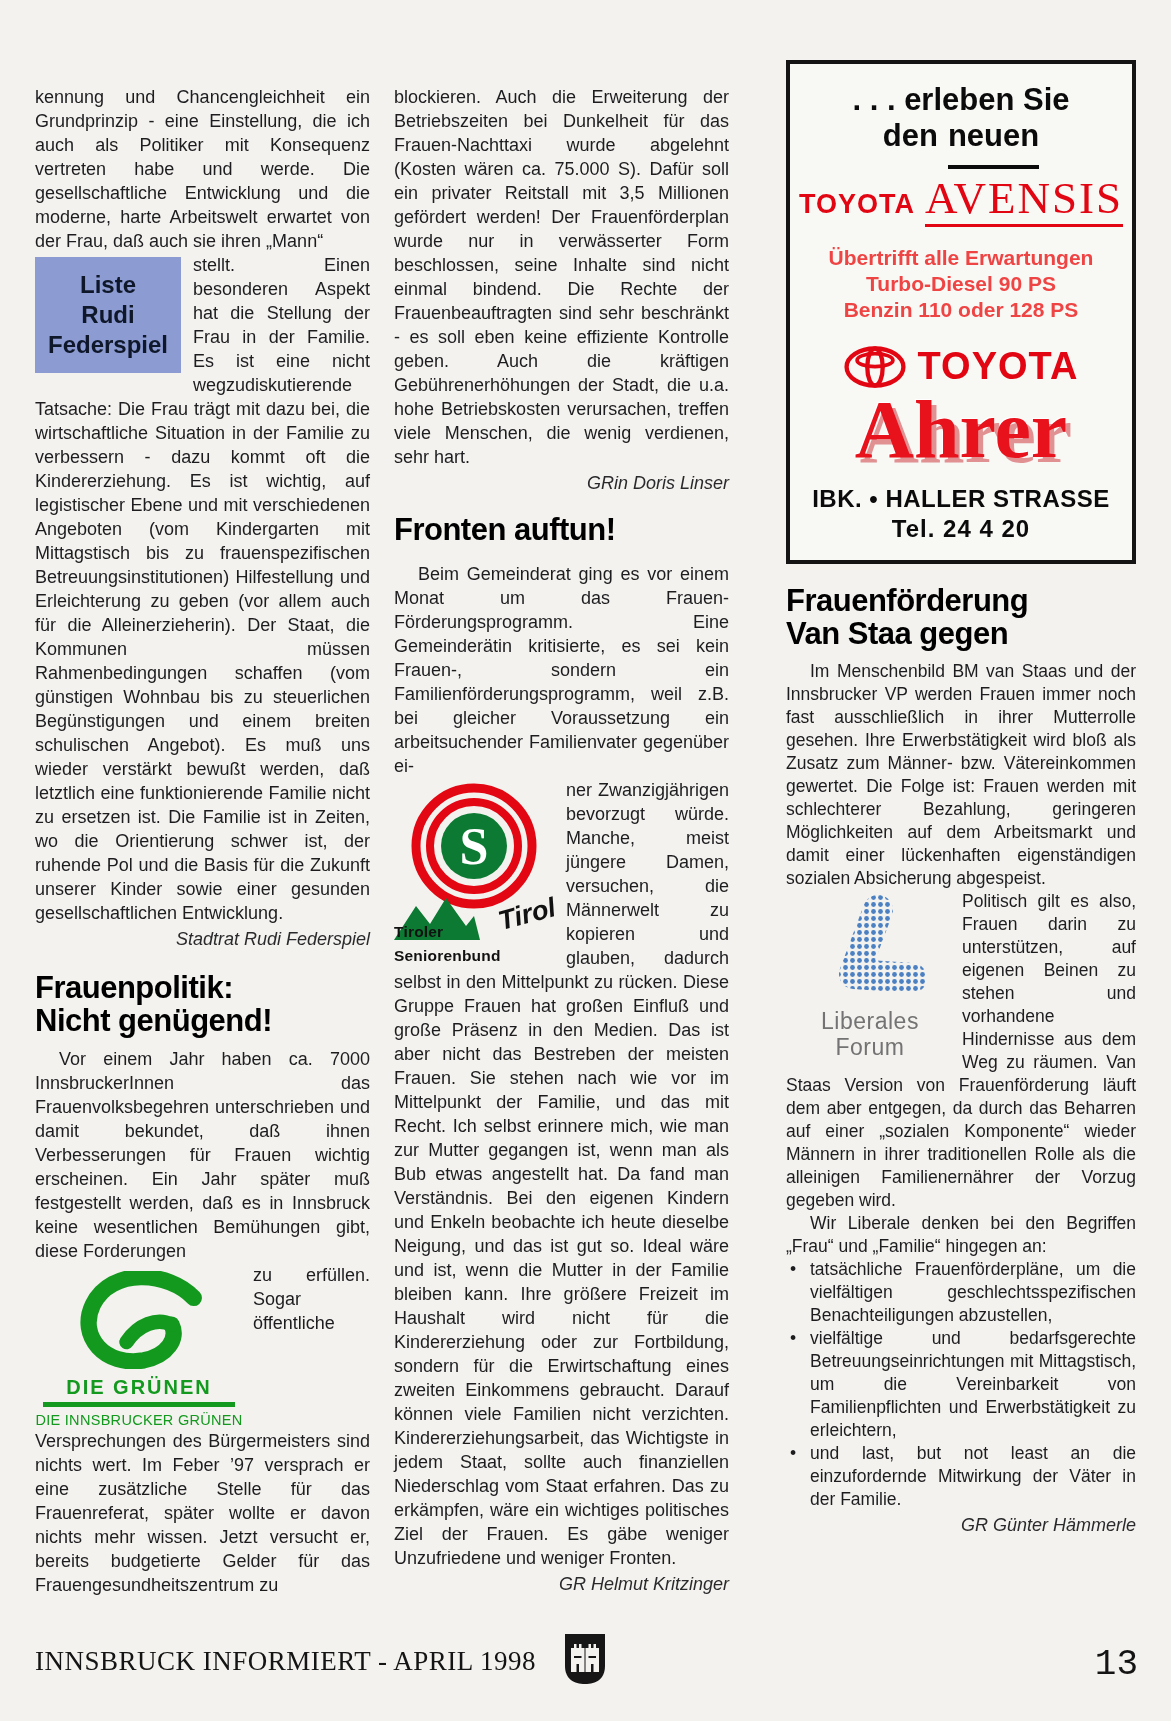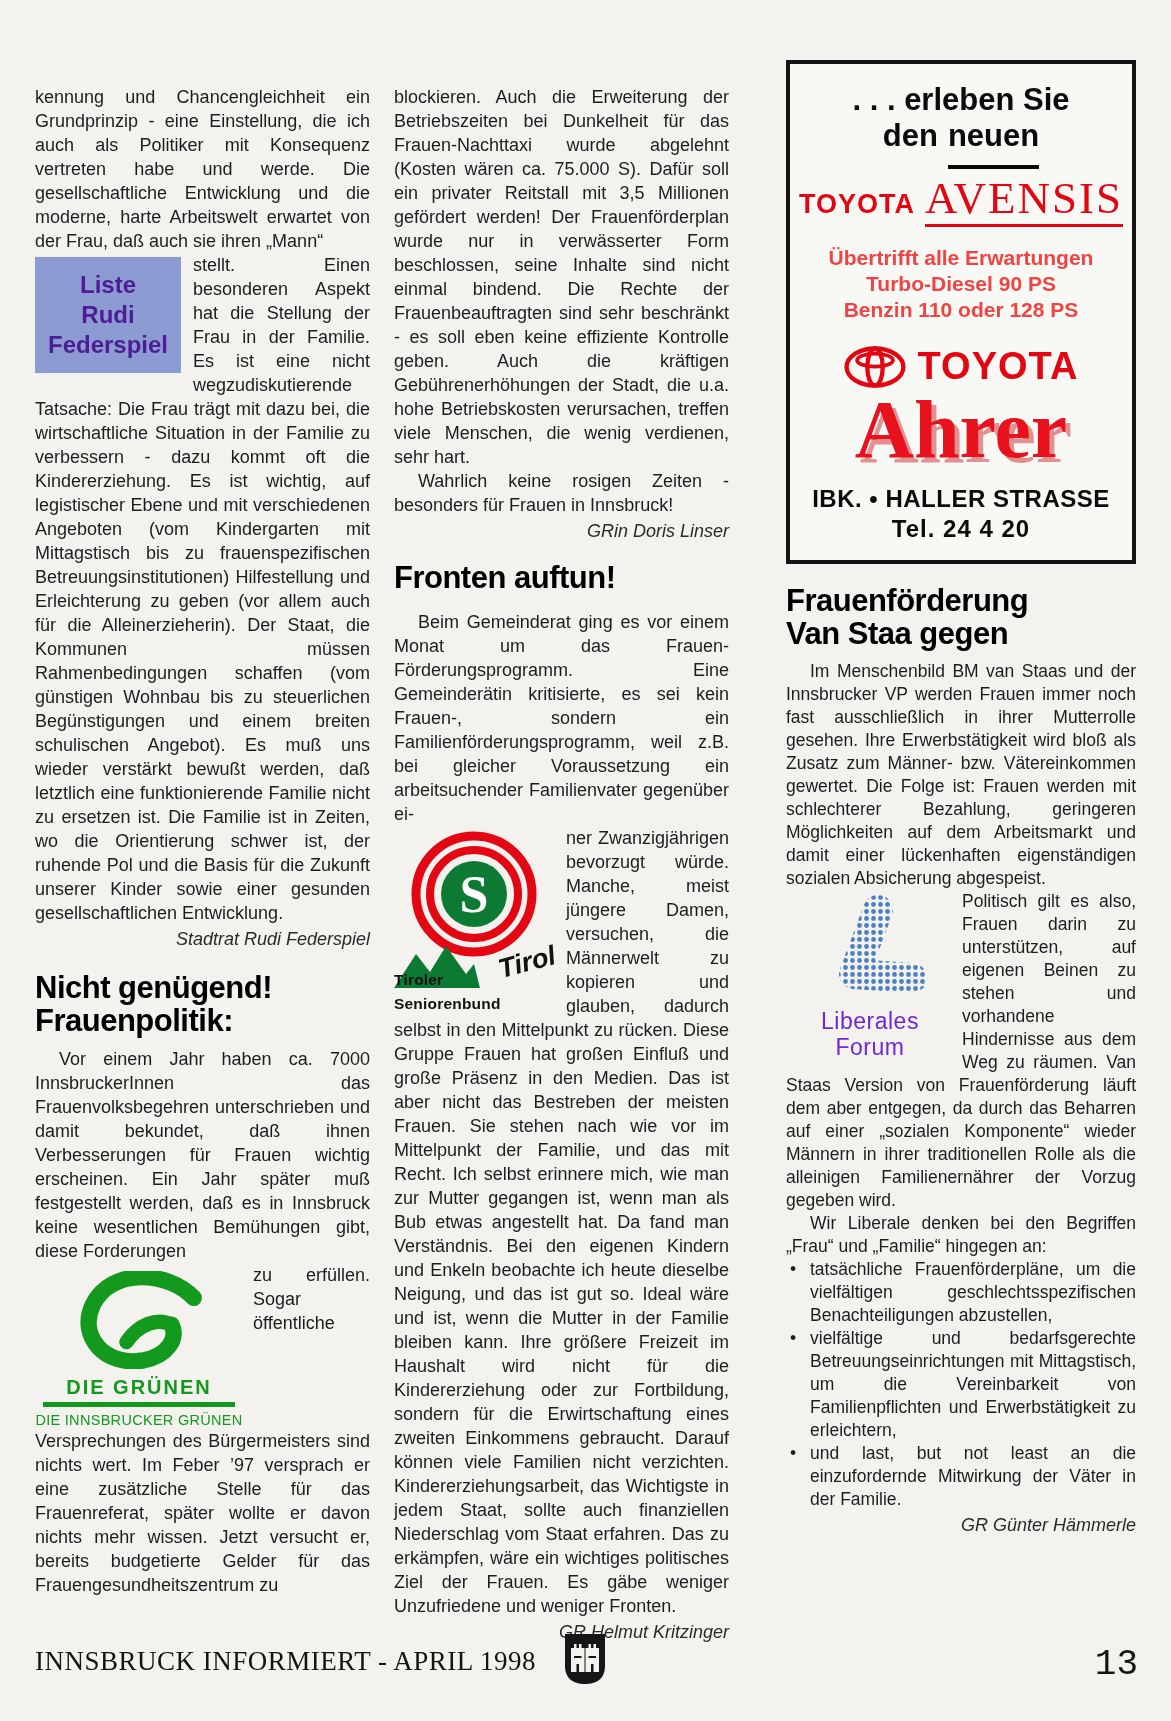--- a/index.html
+++ b/index.html
@@ -31,21 +31,21 @@
   }
   .h2.tight{margin:18px 0 16px 0;}
 
   
   .federspiel{
     float:left;width:146px;height:116px;background:#8c9bd1;
     margin:4px 12px 2px 0;
     display:flex;flex-direction:column;justify-content:center;align-items:center;
   }
   .federspiel span{
-    font-weight:bold;font-size:24px;line-height:30px;color:#4c1d95;
+    font-weight:bold;font-size:24px;line-height:30px;color:#0f172a;
     letter-spacing:0;
   }
 
   
   .gruene{float:left;width:208px;margin:8px 10px 0 0;text-align:center;}
   .gruene-title{color:#12991e;font-weight:bold;font-size:20px;letter-spacing:2px;line-height:24px;}
   .gruene-bar{height:5px;background:#12991e;margin:3px 8px 5px 8px;}
   .gruene-sub{color:#12991e;font-weight:normal;font-size:14.5px;letter-spacing:0.3px;line-height:17px;}
 
   
@@ -58,21 +58,21 @@
     font-weight:bold;font-style:italic;font-size:27px;color:#111;
     text-shadow:-2px -2px 0 #f3f2ee,2px -2px 0 #f3f2ee,-2px 2px 0 #f3f2ee,2px 2px 0 #f3f2ee;
   }
   .senior .scap{
     position:absolute;left:0;bottom:2px;width:100%;
     font-weight:bold;font-size:15.5px;color:#111;text-align:left;letter-spacing:0.2px;
   }
 
   
   .lif{float:left;width:168px;margin:4px 8px 0 0;text-align:center;}
-  .lif-cap{font-size:23px;color:#6d28d9;letter-spacing:0.5px;line-height:26px;}
+  .lif-cap{font-size:23px;color:#737373;letter-spacing:0.5px;line-height:26px;}
 
   
   .ad{
     border:4px solid #141414;background:#f8f8f5;
     box-sizing:border-box;width:350px;
     text-align:center;padding:18px 8px 16px 8px;
   }
   .ad-l1,.ad-l2{font-weight:bold;font-size:31px;line-height:36px;color:#0b0b0b;letter-spacing:0;}
   .ad-l2 .u{border-bottom:4px solid #0b0b0b;padding-bottom:12px;}
   .ad-l2 .pre{margin-right:10px;}
@@ -119,43 +119,42 @@
       <span>Liste</span>
       <span>Rudi</span>
       <span>Federspiel</span>
     </div>
     <span>stellt. Einen besonderen Aspekt hat die Stellung der Frau in der Familie. Es ist eine nicht wegzudiskutierende Tatsache: Die Frau trägt mit dazu bei, die wirtschaftliche Situation in der Familie zu verbessern - dazu kommt oft die Kindererziehung. Es ist wichtig, auf legistischer Ebene und mit verschiedenen Angeboten (vom Kindergarten mit Mittagstisch bis zu frauenspezifischen Betreuungsinstitutionen) Hilfestellung und Erleichterung zu geben (vor allem auch für die Alleinerzieherin). Der Staat, die Kommunen müssen Rahmenbedingungen schaffen (vom günstigen Wohnbau bis zu steuerlichen Begünstigungen und einem breiten schulischen Angebot). Es muß uns wieder verstärkt bewußt werden, daß letztlich eine funktionierende Familie nicht zu ersetzen ist. Die Familie ist in Zeiten, wo die Orientierung schwer ist, der ruhende Pol und die Basis für die Zukunft unserer Kinder sowie einer gesunden gesellschaftlichen Entwicklung.</span>
   </div>
 
   <p class="sig">Stadtrat Rudi Federspiel</p>
 
   <div class="h2">
+    <div>Frauenpolitik:</div>
     <div>Nicht genügend!</div>
-    <div>Frauenpolitik:</div>
   </div>
 
   <p class="p indent">Vor einem Jahr haben ca. 7000 InnsbruckerInnen das Frauenvolksbegehren unterschrieben und damit bekundet, daß ihnen Verbesserungen für Frauen wichtig erscheinen. Ein Jahr später muß festgestellt werden, daß es in Innsbruck keine wesentlichen Bemühungen gibt, diese Forderungen</p>
 
   <div class="flow">
     <div class="gruene">
       <svg width="126" height="98" viewBox="0 0 130 102">
         <path d="M122 28 C 96 0, 36 -4, 17 35 C 1 68, 30 100, 70 93 C 95 88, 106 70, 99 56" fill="none" stroke="#12991e" stroke-width="17" stroke-linecap="round"></path>
         <path d="M99 56 C 84 48, 64 56, 52 74" fill="none" stroke="#12991e" stroke-width="15" stroke-linecap="round"></path>
       </svg>
       <div class="gruene-title">DIE GRÜNEN</div>
       <div class="gruene-bar"></div>
       <div class="gruene-sub">DIE INNSBRUCKER GRÜNEN</div>
     </div>
     <span>zu erfüllen. Sogar öffentliche Versprechungen des Bürgermeisters sind nichts wert. Im Feber ’97 versprach er eine zusätzliche Stelle für das Frauenreferat, später wollte er davon nichts mehr wissen. Jetzt versucht er, bereits budgetierte Gelder für das Frauengesundheitszentrum zu</span>
   </div>
 </div>
 
 <div class="col" id="col2">
   <p class="p">blockieren. Auch die Erweiterung der Betriebszeiten bei Dunkelheit für das Frauen-Nachttaxi wurde abgelehnt (Kosten wären ca. 75.000 S). Dafür soll ein privater Reitstall mit 3,5 Millionen gefördert werden! Der Frauenförderplan wurde nur in verwässerter Form beschlossen, seine Inhalte sind nicht einmal bindend. Die Rechte der Frauenbeauftragten sind sehr beschränkt - es soll eben keine effiziente Kontrolle geben. Auch die kräftigen Gebührenerhöhungen der Stadt, die u.a. hohe Betriebskosten verursachen, treffen viele Menschen, die wenig verdienen, sehr hart.</p>
-  <p class="p indent">Wahrlich keine rosigen Zeiten - besonders für Frauen in Innsbruck!</p>
   <p class="sig">GRin Doris Linser</p>
 
   <div class="h2 tight">Fronten auftun!</div>
 
   <p class="p indent">Beim Gemeinderat ging es vor einem Monat um das Frauen-Förderungsprogramm. Eine Gemeinderätin kritisierte, es sei kein Frauen-, sondern ein Familienförderungsprogramm, weil z.B. bei gleicher Voraussetzung ein arbeitsuchender Familienvater gegenüber ei-</p>
 
   <div class="flow">
     <div class="senior">
       <svg class="rings" width="128" height="128" viewBox="0 0 128 128">
         <circle cx="64" cy="64" r="58" fill="none" stroke="#e30613" stroke-width="9"></circle>

